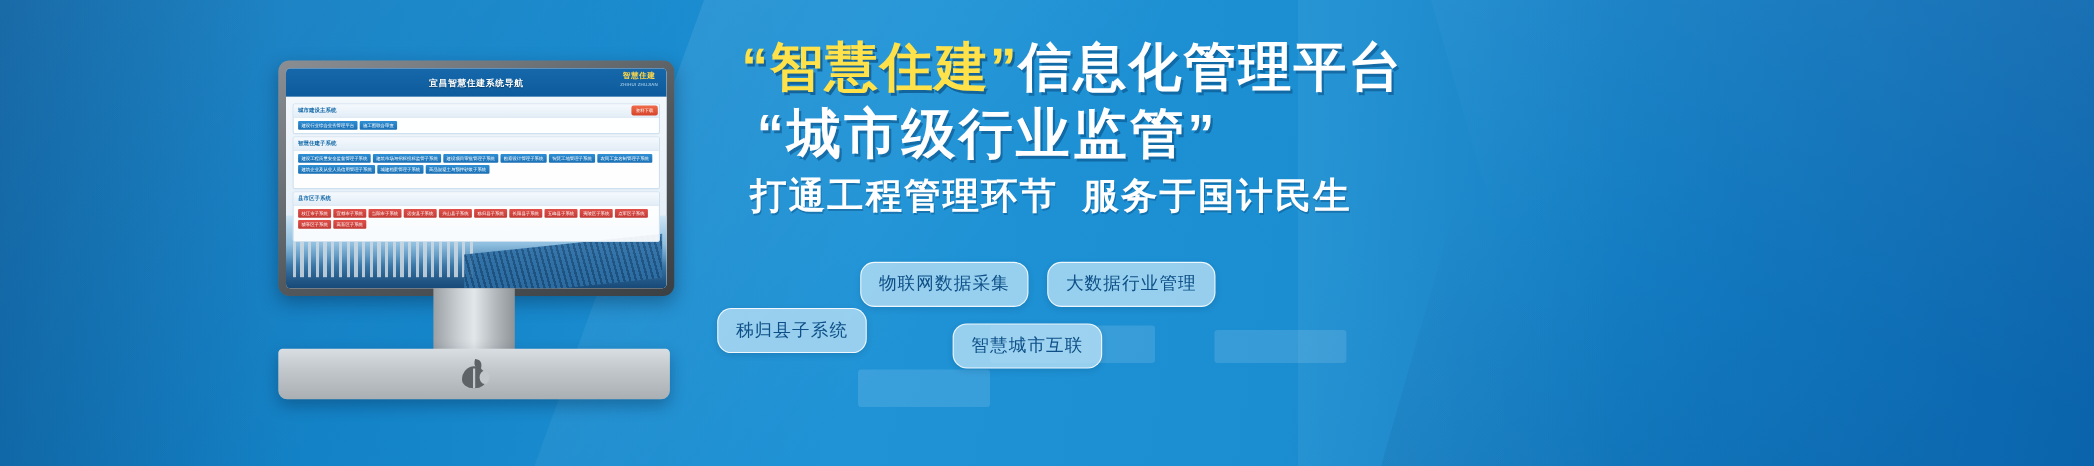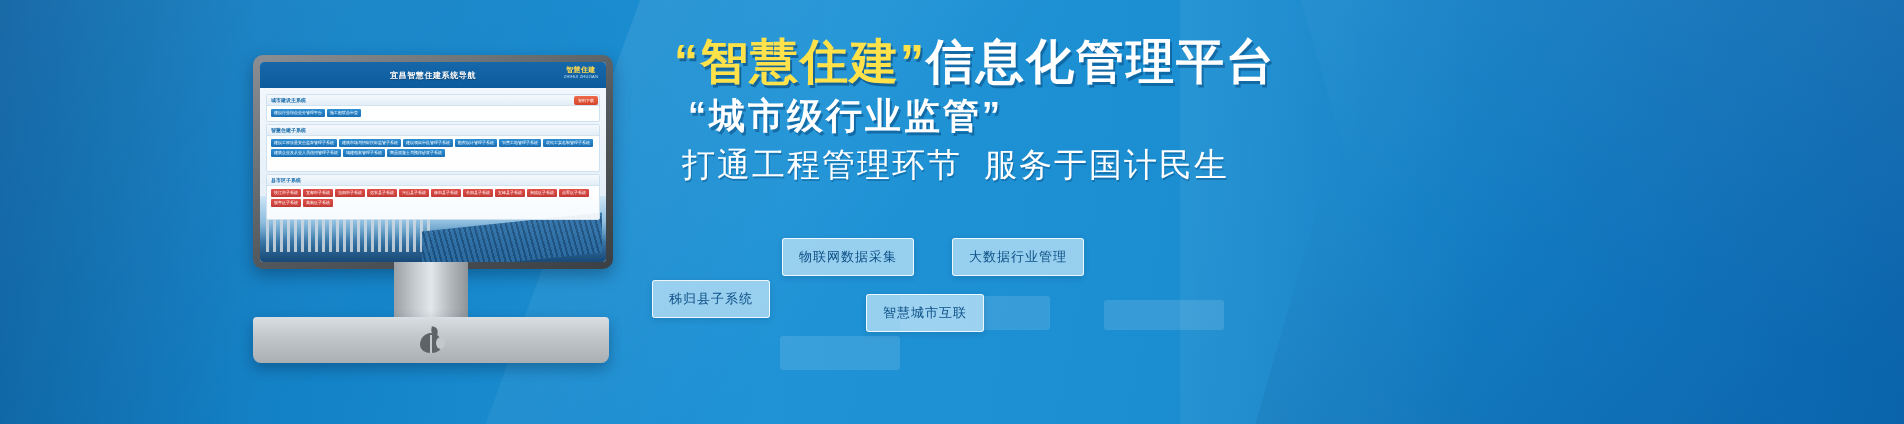--- a/index.html
+++ b/index.html
@@ -100,31 +100,31 @@
         background:#5d6367;border-radius:0 70% 0 70%;transform:rotate(12deg);}
   .apple-mark .split{position:absolute;left:10px;top:8px;width:2px;height:18px;background:#c2c8cc;}
 
   
   .headline{position:absolute;left:660px;top:38px;width:1100px;}
   .hl-line{white-space:nowrap;line-height:1;}
   .l-one{font-size:48px;font-weight:bold;letter-spacing:2px;margin-left:14px;}
   .l-one .q{color:#ffe24a;text-shadow:2px 3px 0 rgba(3,60,110,.55);}
   .l-one .yellow{color:#ffe24a;text-shadow:2px 3px 0 rgba(3,60,110,.55);}
   .l-one .white{color:#ffffff;text-shadow:2px 3px 0 rgba(3,60,110,.45);margin-left:0;}
-  .l-two{font-size:36px;font-weight:bold;color:#ffffff;letter-spacing:3px;
+  .l-two{font-size:49px;font-weight:bold;color:#ffffff;letter-spacing:3px;
          margin-top:12px;margin-left:28px;text-shadow:2px 3px 0 rgba(3,60,110,.45);}
-  .l-three{font-size:33px;font-weight:normal;color:#ffffff;letter-spacing:2px;
+  .l-three{font-size:33px;font-weight:bold;color:#ffffff;letter-spacing:2px;
            margin-top:14px;margin-left:22px;text-shadow:1px 2px 0 rgba(3,60,110,.35);}
   .l-three .gap{display:inline-block;width:22px;}
 
   
   .chip{
-    position:absolute;color:#0d4f86;font-size:13px;letter-spacing:1px;
+    position:absolute;color:#0d4f86;font-size:16px;letter-spacing:1px;
     background:rgba(186,224,246,.78);border:1px solid rgba(255,255,255,.85);
-    padding:9px 16px;border-radius:3px;white-space:nowrap;
+    padding:9px 16px;border-radius:13px;white-space:nowrap;
     box-shadow:0 2px 6px rgba(0,30,60,.14);
   }
   .chip-ghost{position:absolute;background:rgba(255,255,255,.12);border-radius:3px;}
   .c1{left:782px;top:238px;}
   .c2{left:952px;top:238px;}
   .c3{left:652px;top:280px;}
   .c4{left:866px;top:294px;}
   .g1{left:900px;top:296px;width:150px;height:34px;}
   .g2{left:1104px;top:300px;width:120px;height:30px;}
   .g3{left:780px;top:336px;width:120px;height:34px;}

